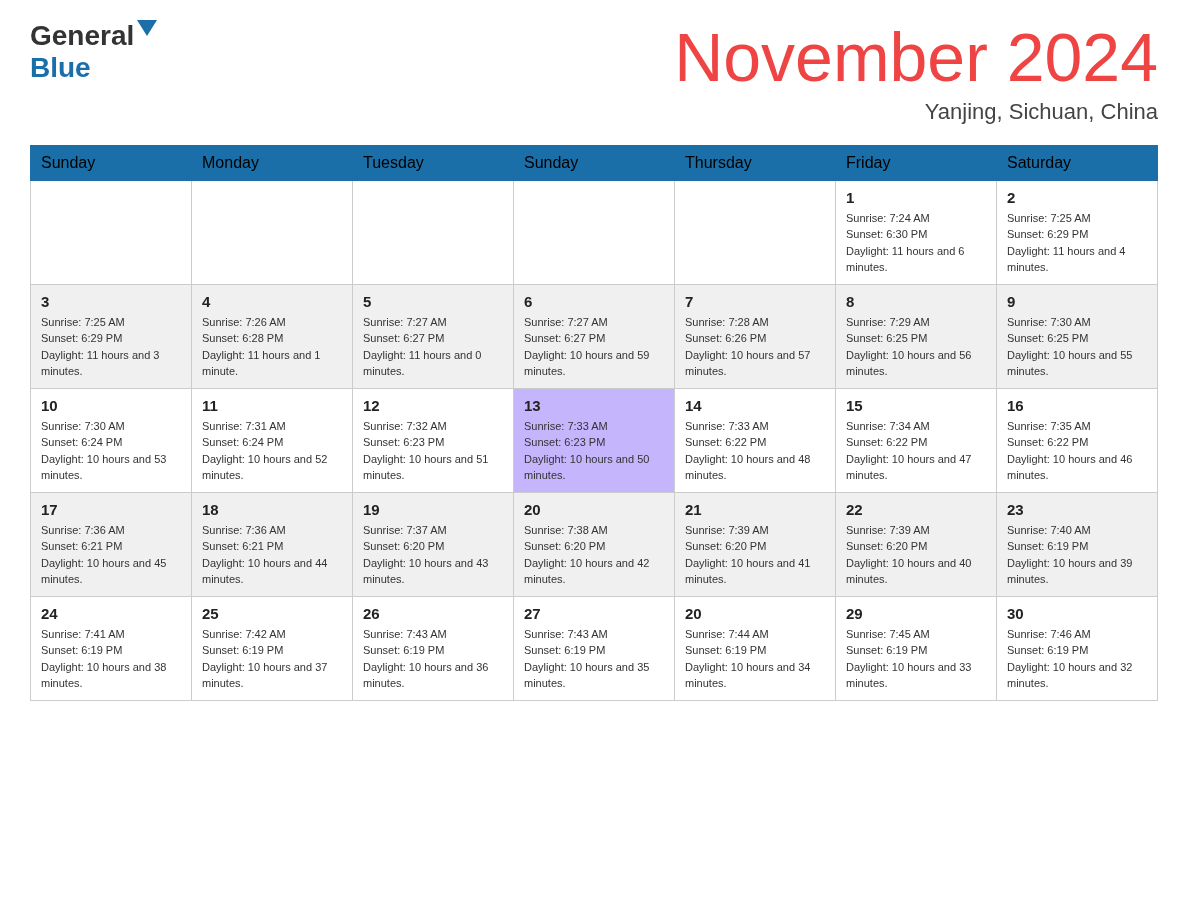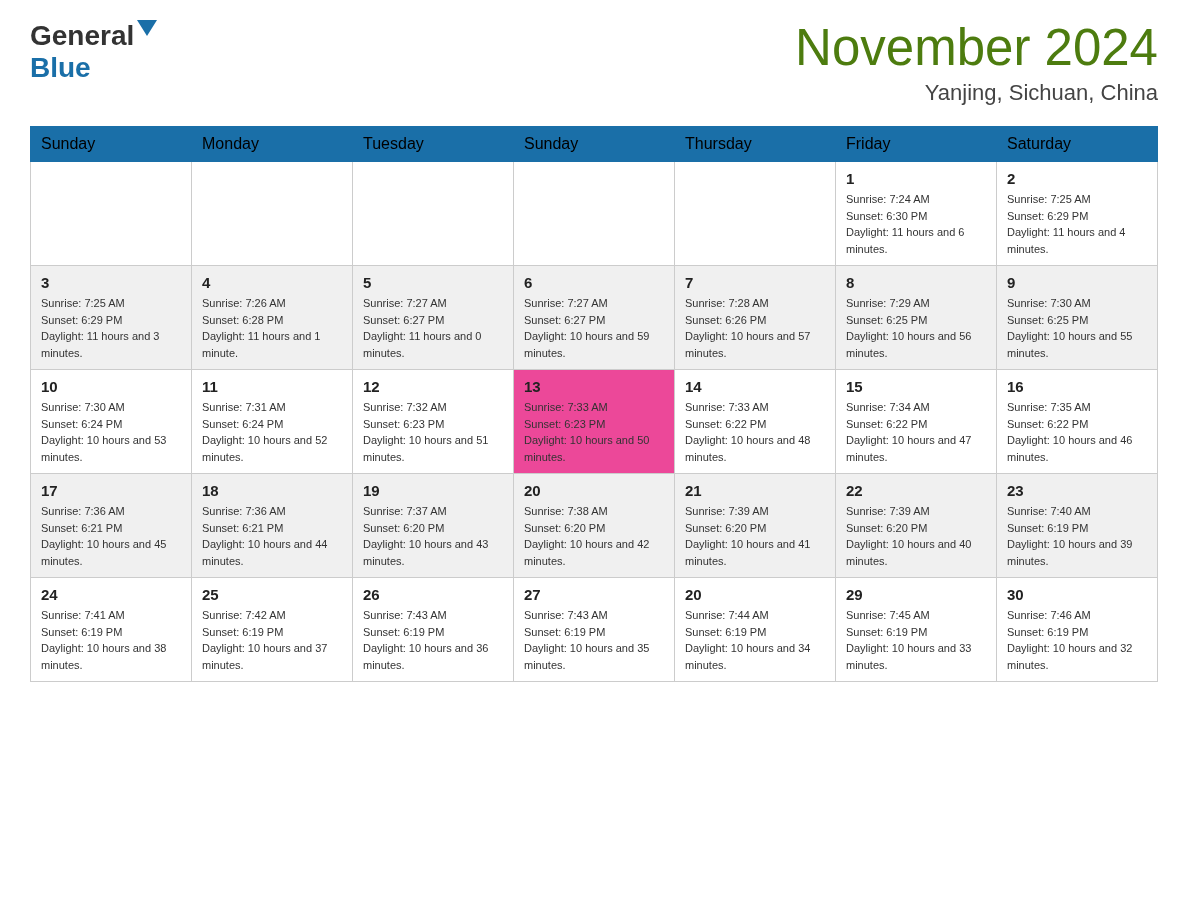--- a/index.html
+++ b/index.html
@@ -28,23 +28,23 @@
     }
     .logo-line2 {
       font-size: 28px;
       font-weight: bold;
       color: #1a6fa8;
     }
     .title-area {
       text-align: right;
     }
     .main-title {
-      font-size: 51px;
+      font-size: 68px;
       font-weight: normal;
-      color: #4d7c0f;
+      color: #ef4444;
       line-height: 1.1;
     }
     .subtitle {
       font-size: 22px;
       color: #444;
       margin-top: 4px;
     }
     .calendar-table {
       width: 100%;
       border-collapse: collapse;
@@ -195,21 +195,21 @@
           <div class="day-info" style="white-space: pre-line;">Sunrise: 7:31 AM
 Sunset: 6:24 PM
 Daylight: 10 hours and 52 minutes.</div>
         </td>
         <td style="background: rgb(255, 255, 255);">
           <span class="day-number">12</span>
           <div class="day-info" style="white-space: pre-line;">Sunrise: 7:32 AM
 Sunset: 6:23 PM
 Daylight: 10 hours and 51 minutes.</div>
         </td>
-        <td style="background: #ec4899;">
+        <td style="background: #c4b5fd;">
           <span class="day-number">13</span>
           <div class="day-info" style="white-space: pre-line;">Sunrise: 7:33 AM
 Sunset: 6:23 PM
 Daylight: 10 hours and 50 minutes.</div>
         </td>
         <td style="background: rgb(255, 255, 255);">
           <span class="day-number">14</span>
           <div class="day-info" style="white-space: pre-line;">Sunrise: 7:33 AM
 Sunset: 6:22 PM
 Daylight: 10 hours and 48 minutes.</div>

